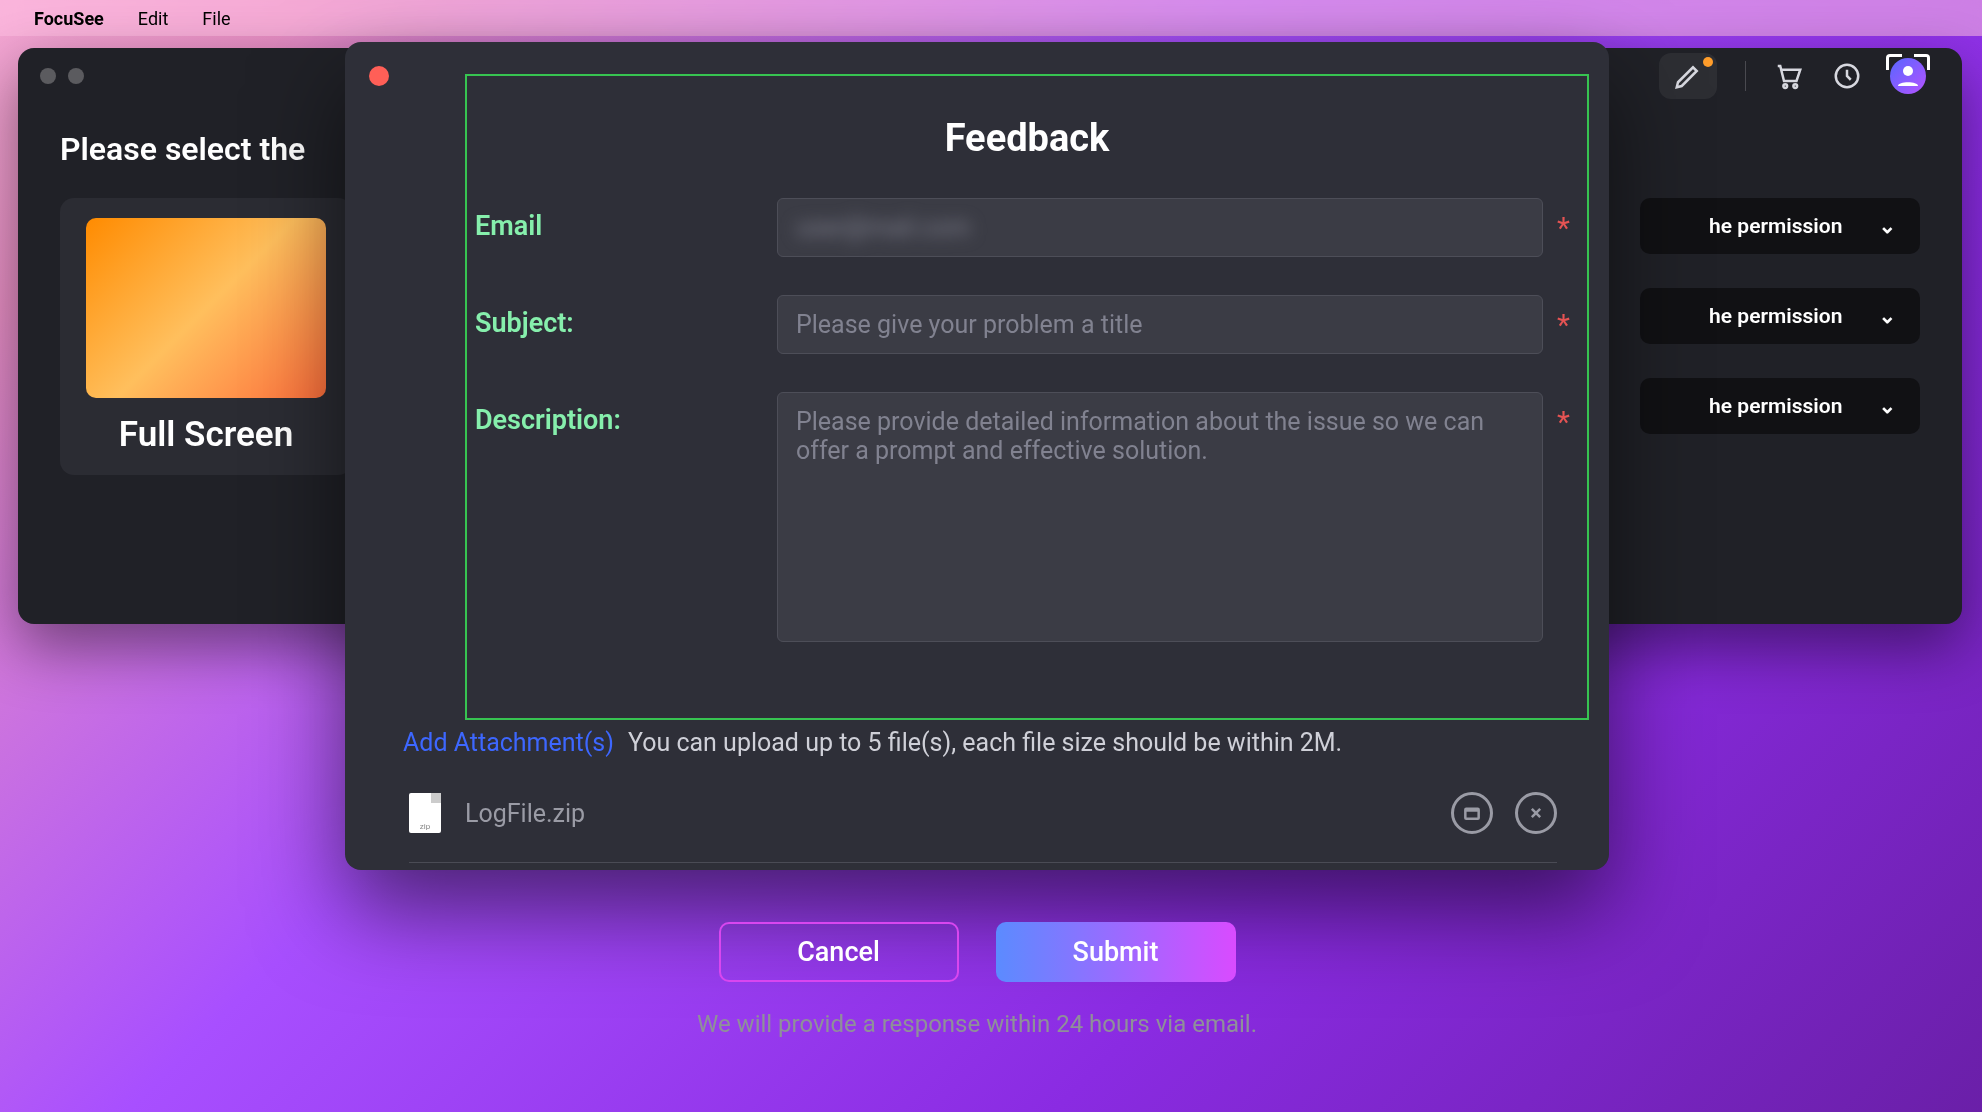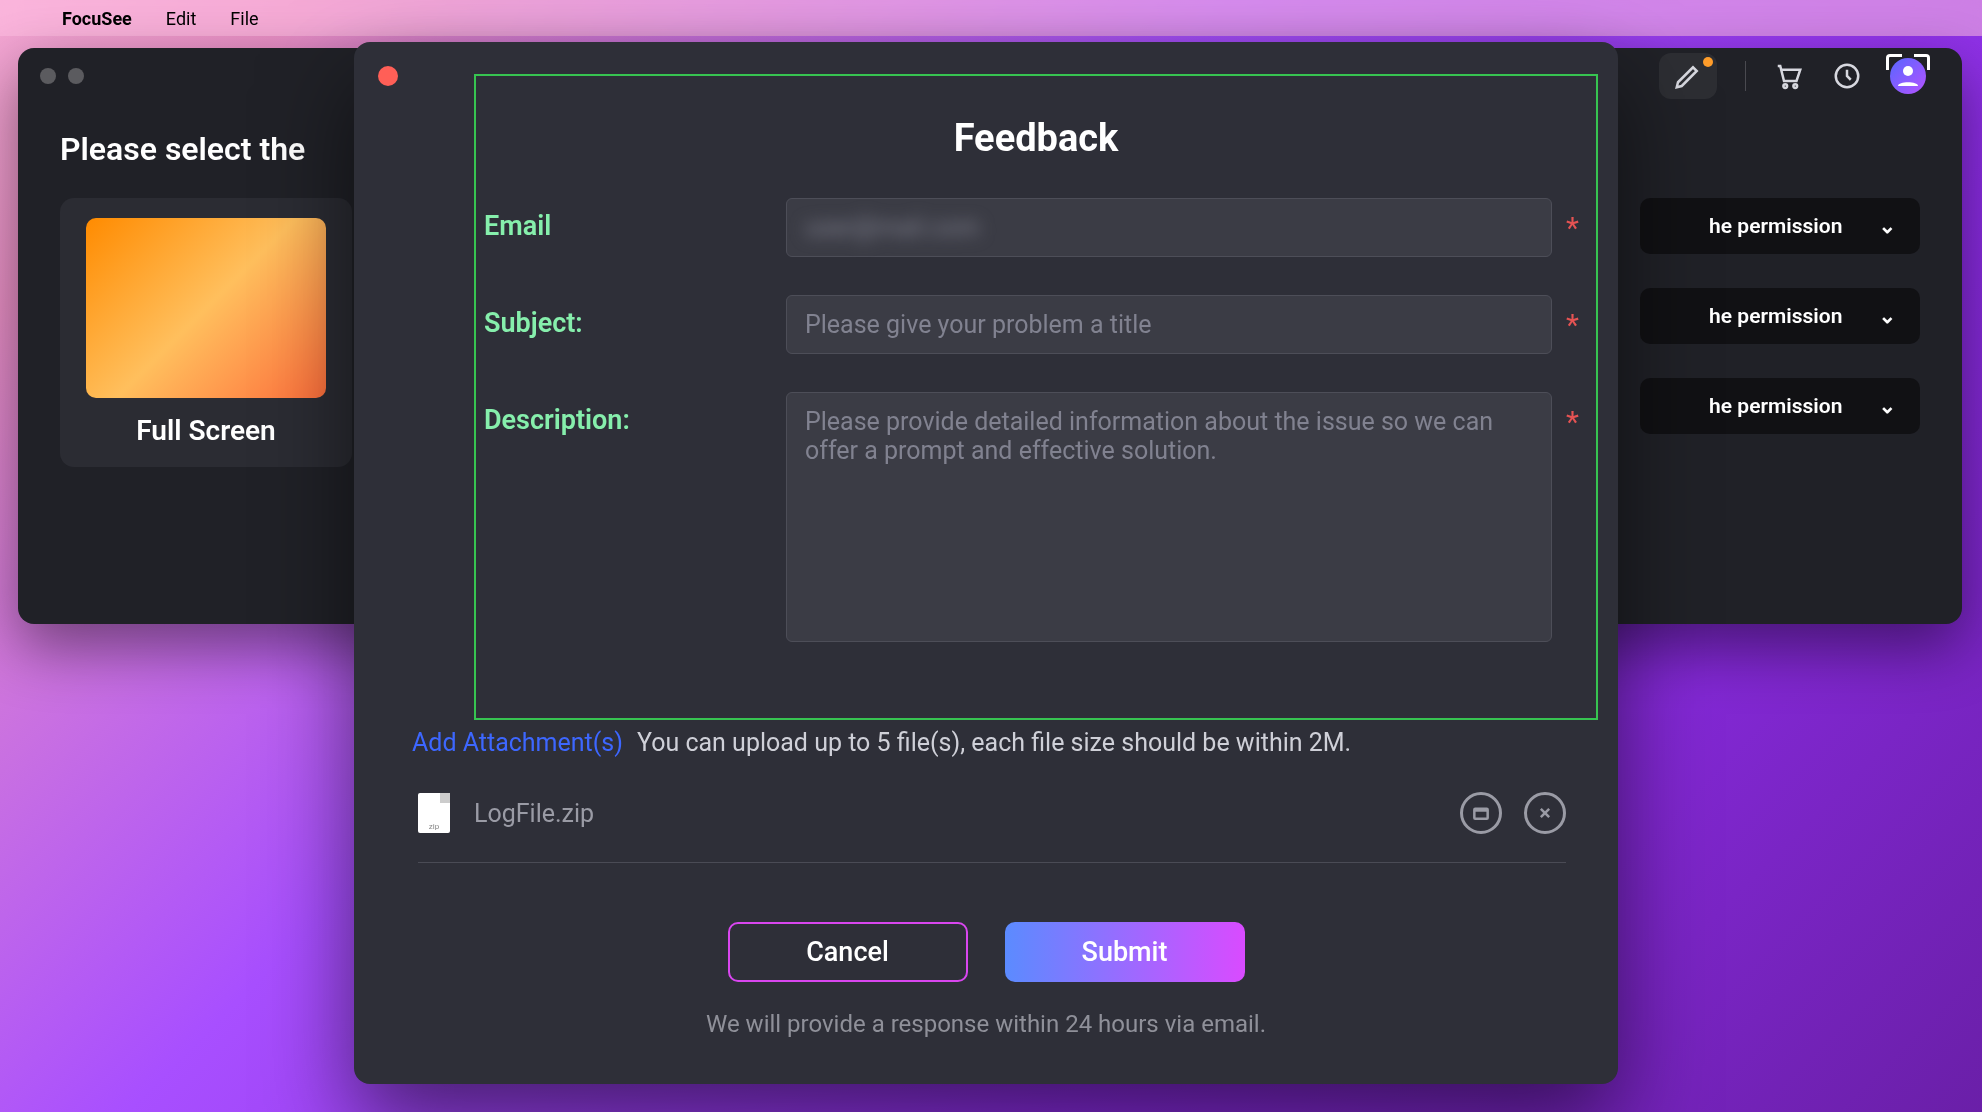--- a/index.html
+++ b/index.html
@@ -12,21 +12,20 @@
   background: linear-gradient(135deg, #f4a8d4 0%, #e88fc5 10%, #a84fff 40%, #8a2be2 70%, #6a1fa8 100%);
   position: relative;
 }
 
 
 .menubar {
   height: 36px;
   display: flex;
   align-items: center;
   gap: 34px;
-  padding-left: 28px;
   background: rgba(255,192,226,0.55);
   backdrop-filter: blur(10px);
   font-size: 18px;
   color: #000;
 }
 .menubar .apple { font-size: 22px; }
 .menubar .appname { font-weight: 700; }
 
 
 .appwin {
@@ -57,32 +56,32 @@
 .avatarbtn { width:36px;height:36px;border-radius:50%;background:linear-gradient(135deg,#5866ff,#b453ff);display:flex;align-items:center;justify-content:center;position:relative;}
 .avatarbtn .hl{position:absolute;left:-4px;top:-4px;width:16px;height:16px;border-top:3px solid #fff;border-left:3px solid #fff;border-radius:4px 0 0 0;}
 .avatarbtn .hl2{position:absolute;right:-4px;top:-4px;width:16px;height:16px;border-top:3px solid #fff;border-right:3px solid #fff;border-radius:0 4px 0 0;}
 
 .app-main { padding: 26px 42px; }
 .app-heading { color:#fff; font-weight:600; font-size: 32px; }
 
 .main-flex { display:flex; gap: 30px; margin-top:30px; }
 .card{ background:#2b2c33;border-radius:14px;padding:20px 26px; }
 .thumb{ width:240px;height:180px;border-radius:10px;background:linear-gradient(135deg,#ff8b00,#ffbf5d,#ff6f3c);margin-bottom:16px; }
-.card-label{ color:#fff; font-size:28px; font-weight:600; text-align:center; }
+.card-label{ color:#fff; font-size:35px; font-weight:600; text-align:center; }
 
 .perm-col{ margin-left:auto; display:flex;flex-direction:column;gap:34px;}
 .perm-btn{ width:280px;height:56px;background:#111114;border-radius:10px;color:#fff;display:flex;align-items:center;justify-content:flex-end;gap:36px;padding-right:24px;font-size:21px;font-weight:600;}
 
 
 .modal {
   position:absolute;
-  left:354px;
+  left:345px;
   top:42px;
   width:1264px;
-  height:1042px;
+  height:828px;
   background:#2e2f38;
   border-radius:16px;
   box-shadow: 0 40px 90px rgba(0,0,0,0.55);
 }
 .close-dot{position:absolute;left:24px;top:24px;width:20px;height:20px;border-radius:50%;background:#ff5f57;}
 
 .form-frame{
   position:absolute;
   left:120px; top:32px;
   width:1124px; height:646px;

